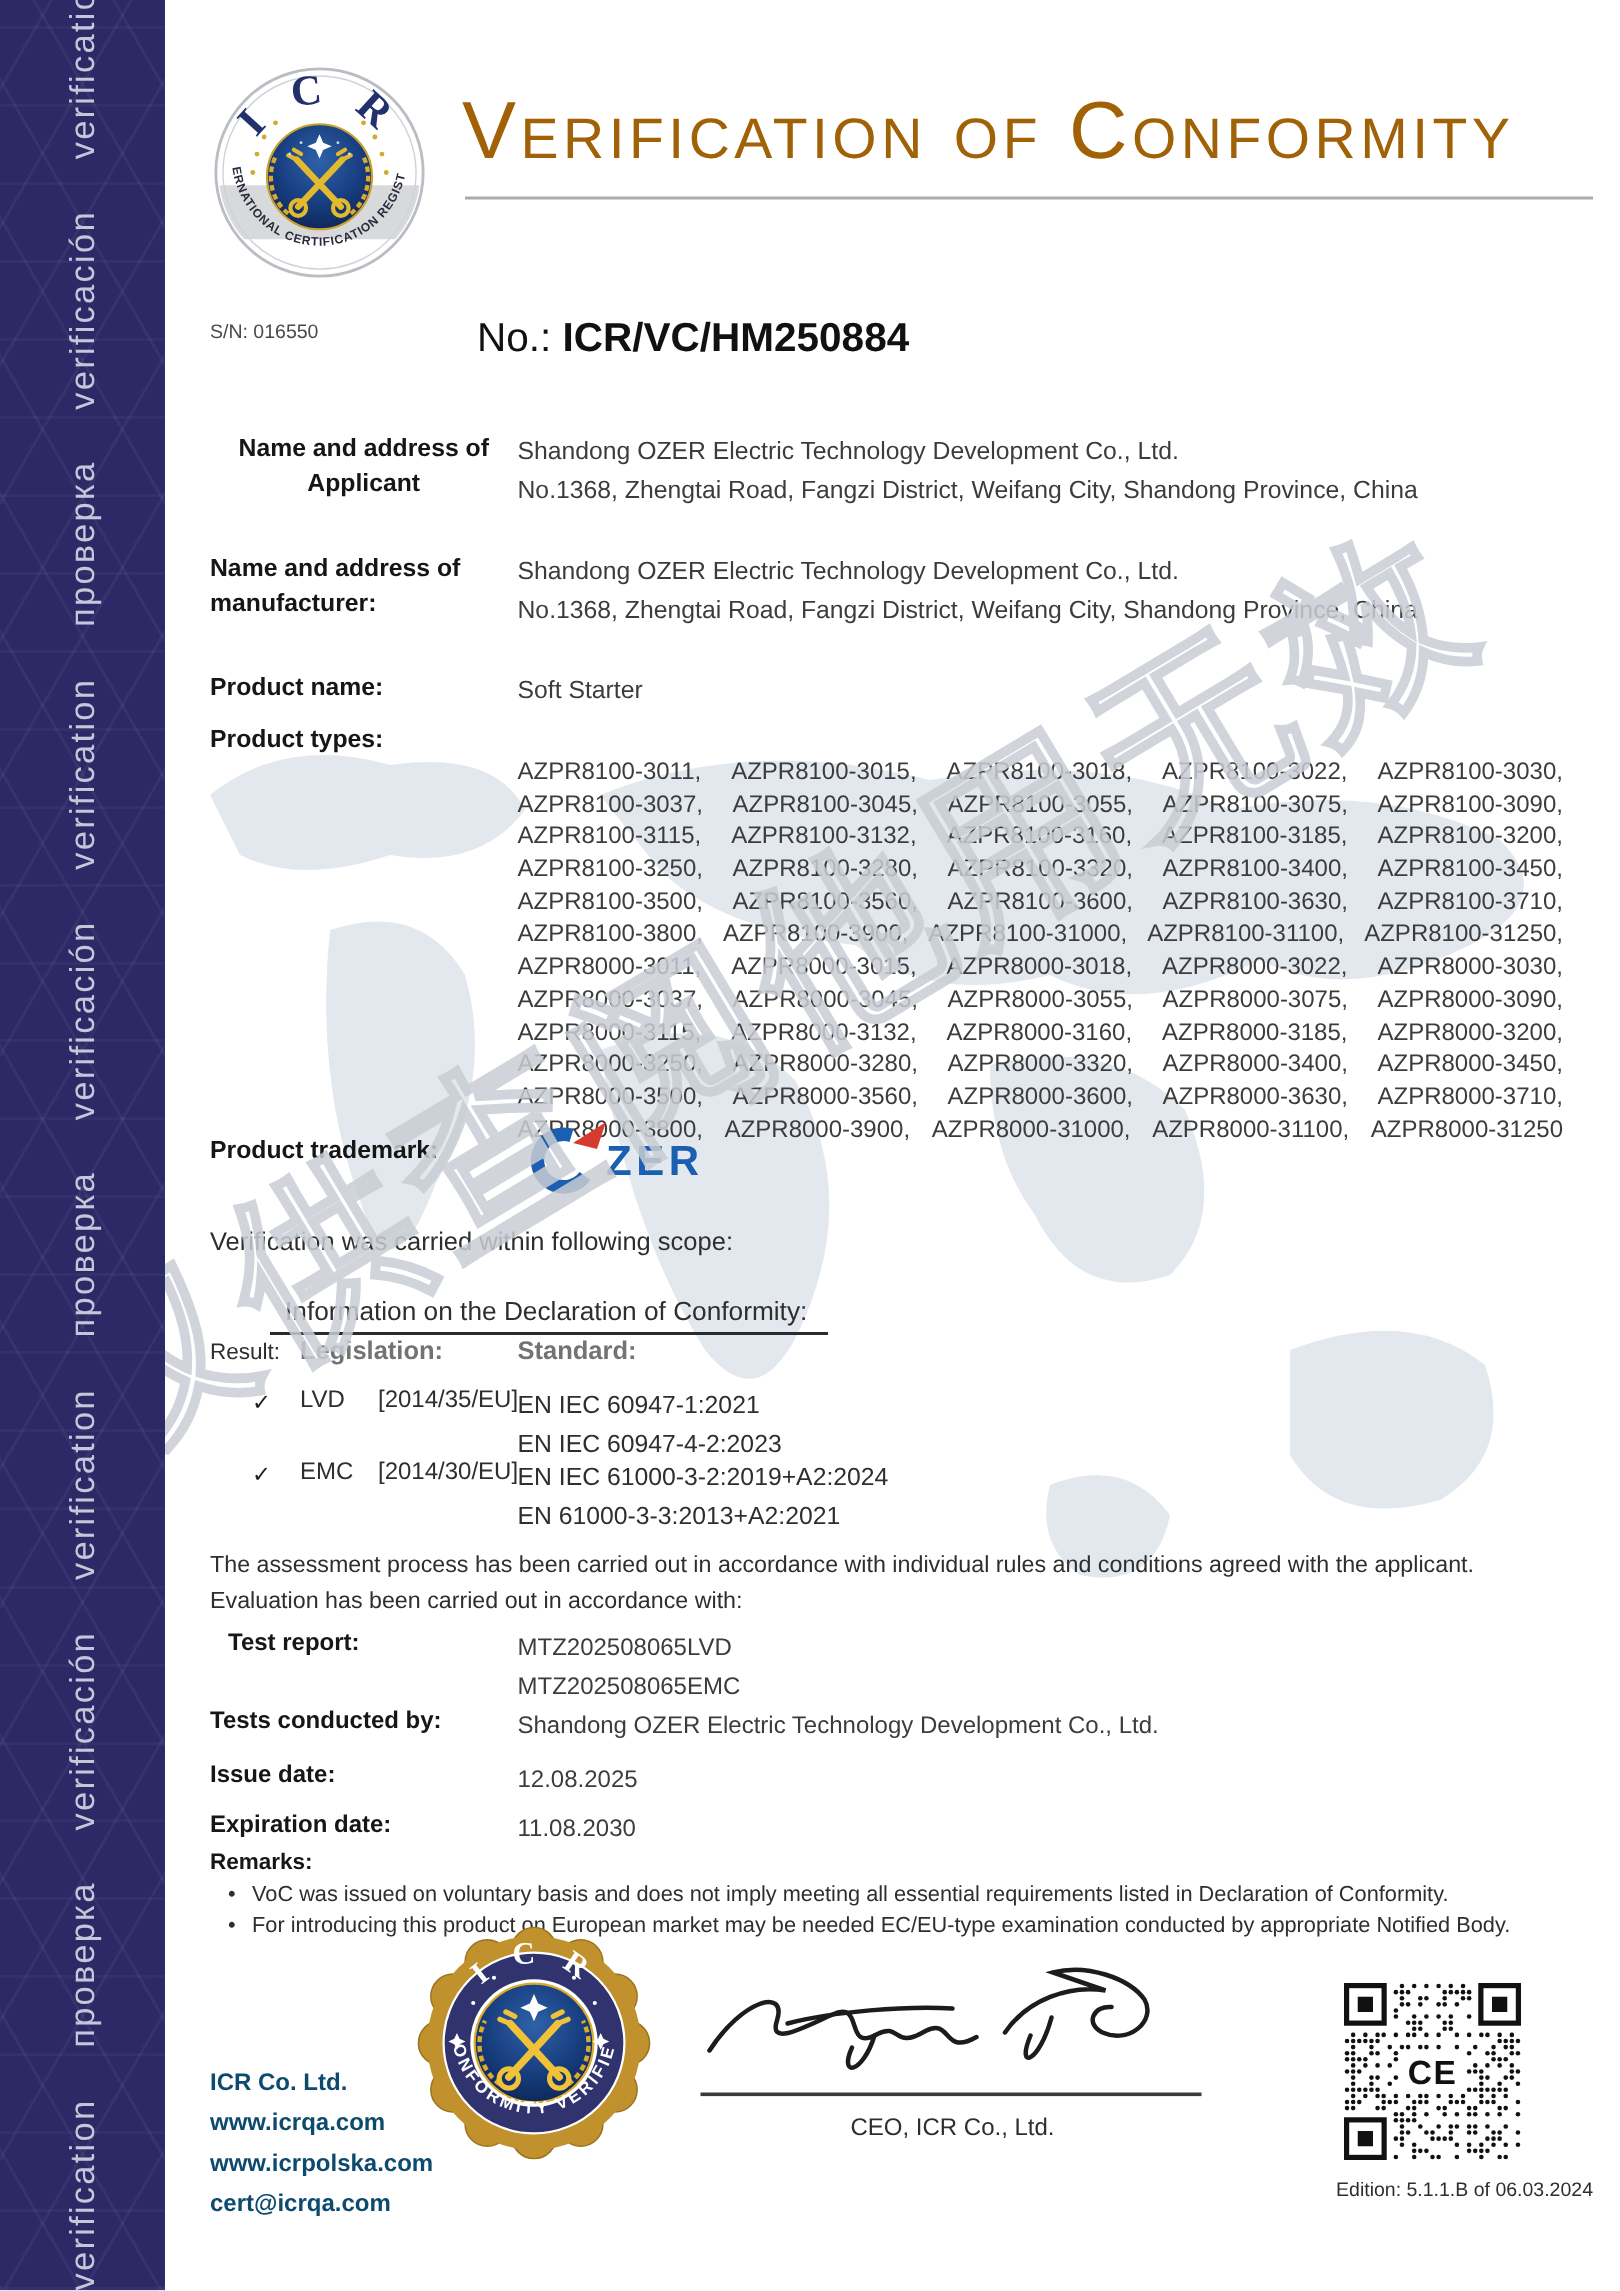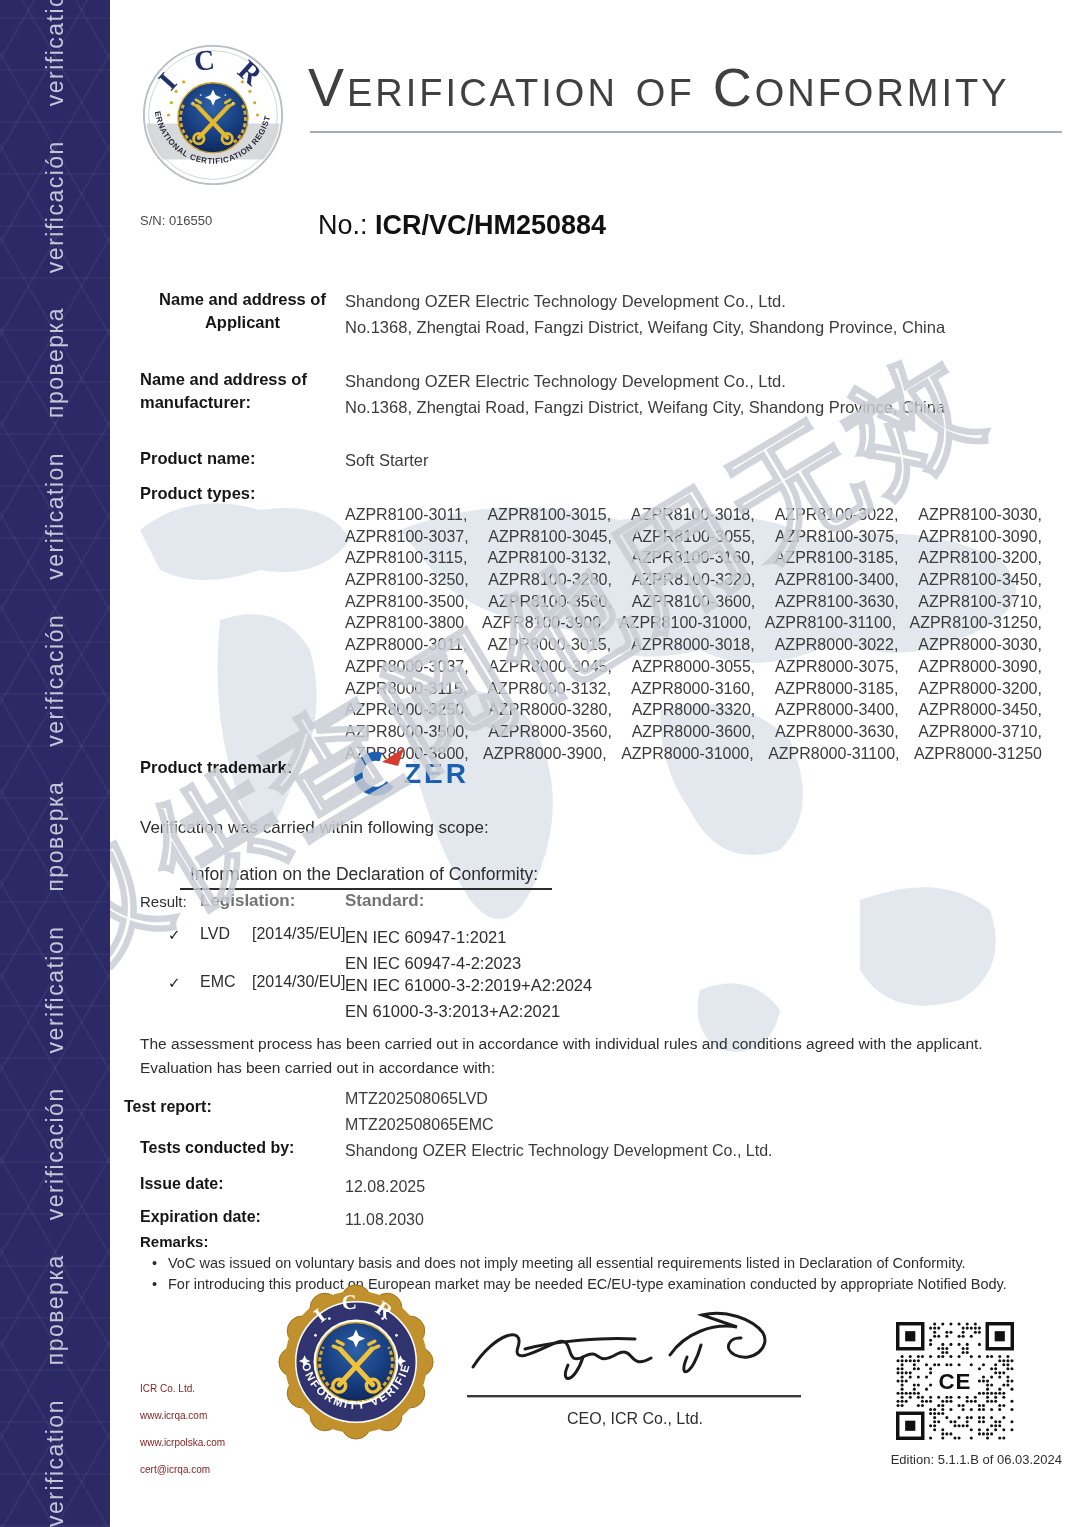--- a/index.html
+++ b/index.html
@@ -18,21 +18,21 @@
     transform:translateX(-50%) rotate(180deg);}
   
   .map{position:absolute;left:100px;top:470px;z-index:0;opacity:0.85;}
   
   .watermark{position:absolute;left:48px;top:856px;z-index:3;pointer-events:none;
     font-size:125px;font-weight:bold;letter-spacing:10px;white-space:nowrap;
     color:transparent;-webkit-text-stroke:2.5px #c9cdd4;transform:rotate(-31deg);
     transform-origin:left center;opacity:.85;}
   .abs{position:absolute;z-index:2;}
   .title{font-variant:small-caps;font-weight:500;font-size:54px;letter-spacing:3px;
-    color:#404040;white-space:nowrap;}
+    color:#a16207;white-space:nowrap;}
   .titleline{height:2px;background:#a7abb2;}
   .sn{font-size:13px;color:#4a4a4a;}
   .no-line{font-size:27px;color:#111;}
   .no-line b{font-weight:bold;}
   .lbl{font-weight:bold;font-size:16.5px;color:#161616;line-height:23px;width:205px;}
   .val{font-size:16.5px;color:#3c3c3c;line-height:26px;}
   .pt-wrap{width:697px;}
   .pt-row{display:flex;justify-content:space-between;font-size:16px;color:#3c3c3c;height:21.7px;}
   .scope{font-size:17px;color:#2e2e2e;}
   .doc-head{font-size:17.5px;color:#2e2e2e;border-bottom:2px solid #2b2b2b;padding:0 14px 3px 10px;}
@@ -41,21 +41,21 @@
   .check{font-size:15px;color:#222;}
   .leg{font-size:16px;color:#2e2e2e;}
   .std{font-size:16.5px;color:#2e2e2e;line-height:26px;}
   .para{font-size:15.5px;color:#2e2e2e;line-height:24px;width:925px;}
   .blbl{font-weight:bold;font-size:16px;color:#161616;}
   .bval{font-size:16px;color:#3c3c3c;line-height:26px;}
   .remarks-t{font-weight:bold;font-size:15px;color:#161616;}
   ul.remarks{list-style:none;margin:0;padding:0;font-size:14.5px;color:#2e2e2e;line-height:20.5px;}
   ul.remarks li{padding-left:20px;position:relative;}
   ul.remarks li::before{content:"•";position:absolute;left:4px;top:0;}
-  .contact{font-size:10px;color:#7f1d1d;line-height:27px;}
+  .contact{font-size:16px;color:#0c4a6e;line-height:27px;font-weight:bold;}
   .ceo{font-size:16px;color:#2e2e2e;text-align:center;width:340px;}
   .edition{font-size:13px;color:#2e2e2e;width:262px;text-align:right;}
 </style>
 </head>
 <body>
 
 <div class="page">
 
   <svg class="map" width="960" height="680" viewBox="0 0 960 680">
     <g fill="#dde4eb">
@@ -270,21 +270,21 @@
   <div class="abs std" style="left:345px;top:972px;">
     <div>EN IEC 61000-3-2:2019+A2:2024</div>
     <div>EN 61000-3-3:2013+A2:2021</div>
   </div>
 
   <div class="abs para" style="left:140px;top:1032px;">
     <div>The assessment process has been carried out in accordance with individual rules and conditions agreed with the applicant.</div>
     <div>Evaluation has been carried out in accordance with:</div>
   </div>
 
-  <div class="abs blbl" style="left:124px;top:1087px;margin-top:11px;">Test report:</div>
+  <div class="abs blbl" style="left:152px;top:1087px;">Test report:</div>
   <div class="abs bval" style="left:345px;top:1086px;" id="test-reports">
       <div>MTZ202508065LVD</div>
       <div>MTZ202508065EMC</div>
     </div>
   <div class="abs blbl" style="left:140px;top:1139px;">Tests conducted by:</div>
   <div class="abs bval" style="left:345px;top:1138px;">Shandong OZER Electric Technology Development Co., Ltd.</div>
 
   <div class="abs blbl" style="left:140px;top:1175px;">Issue date:</div>
   <div class="abs bval" style="left:345px;top:1174px;">12.08.2025</div>
   <div class="abs blbl" style="left:140px;top:1208px;">Expiration date:</div>

